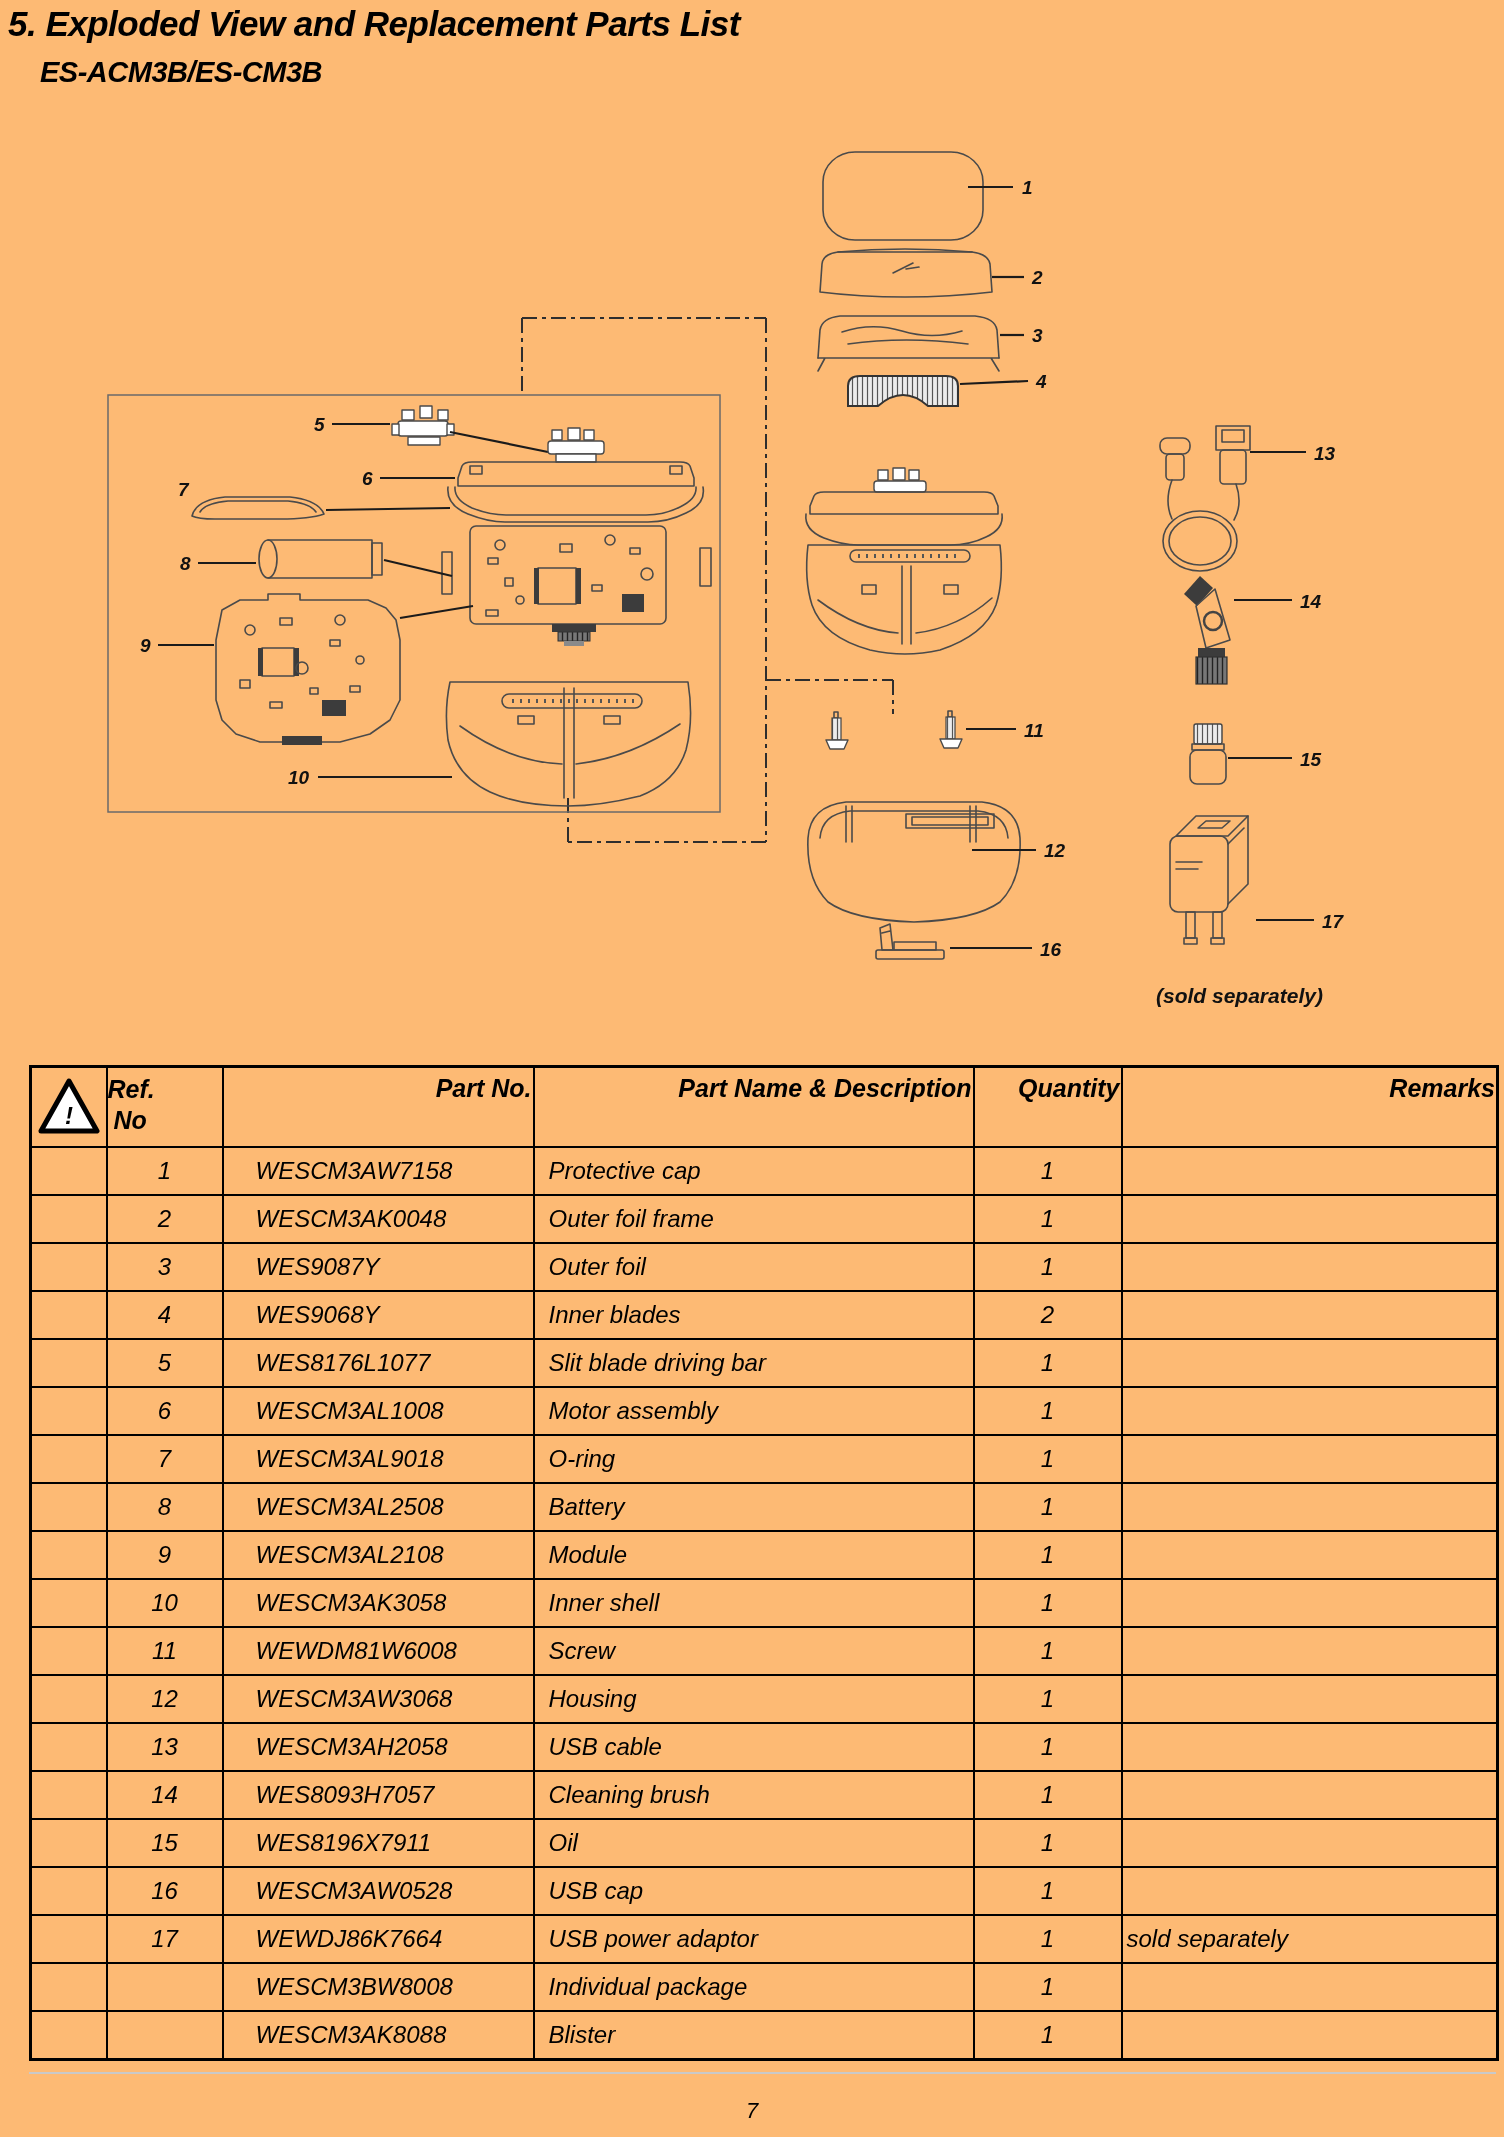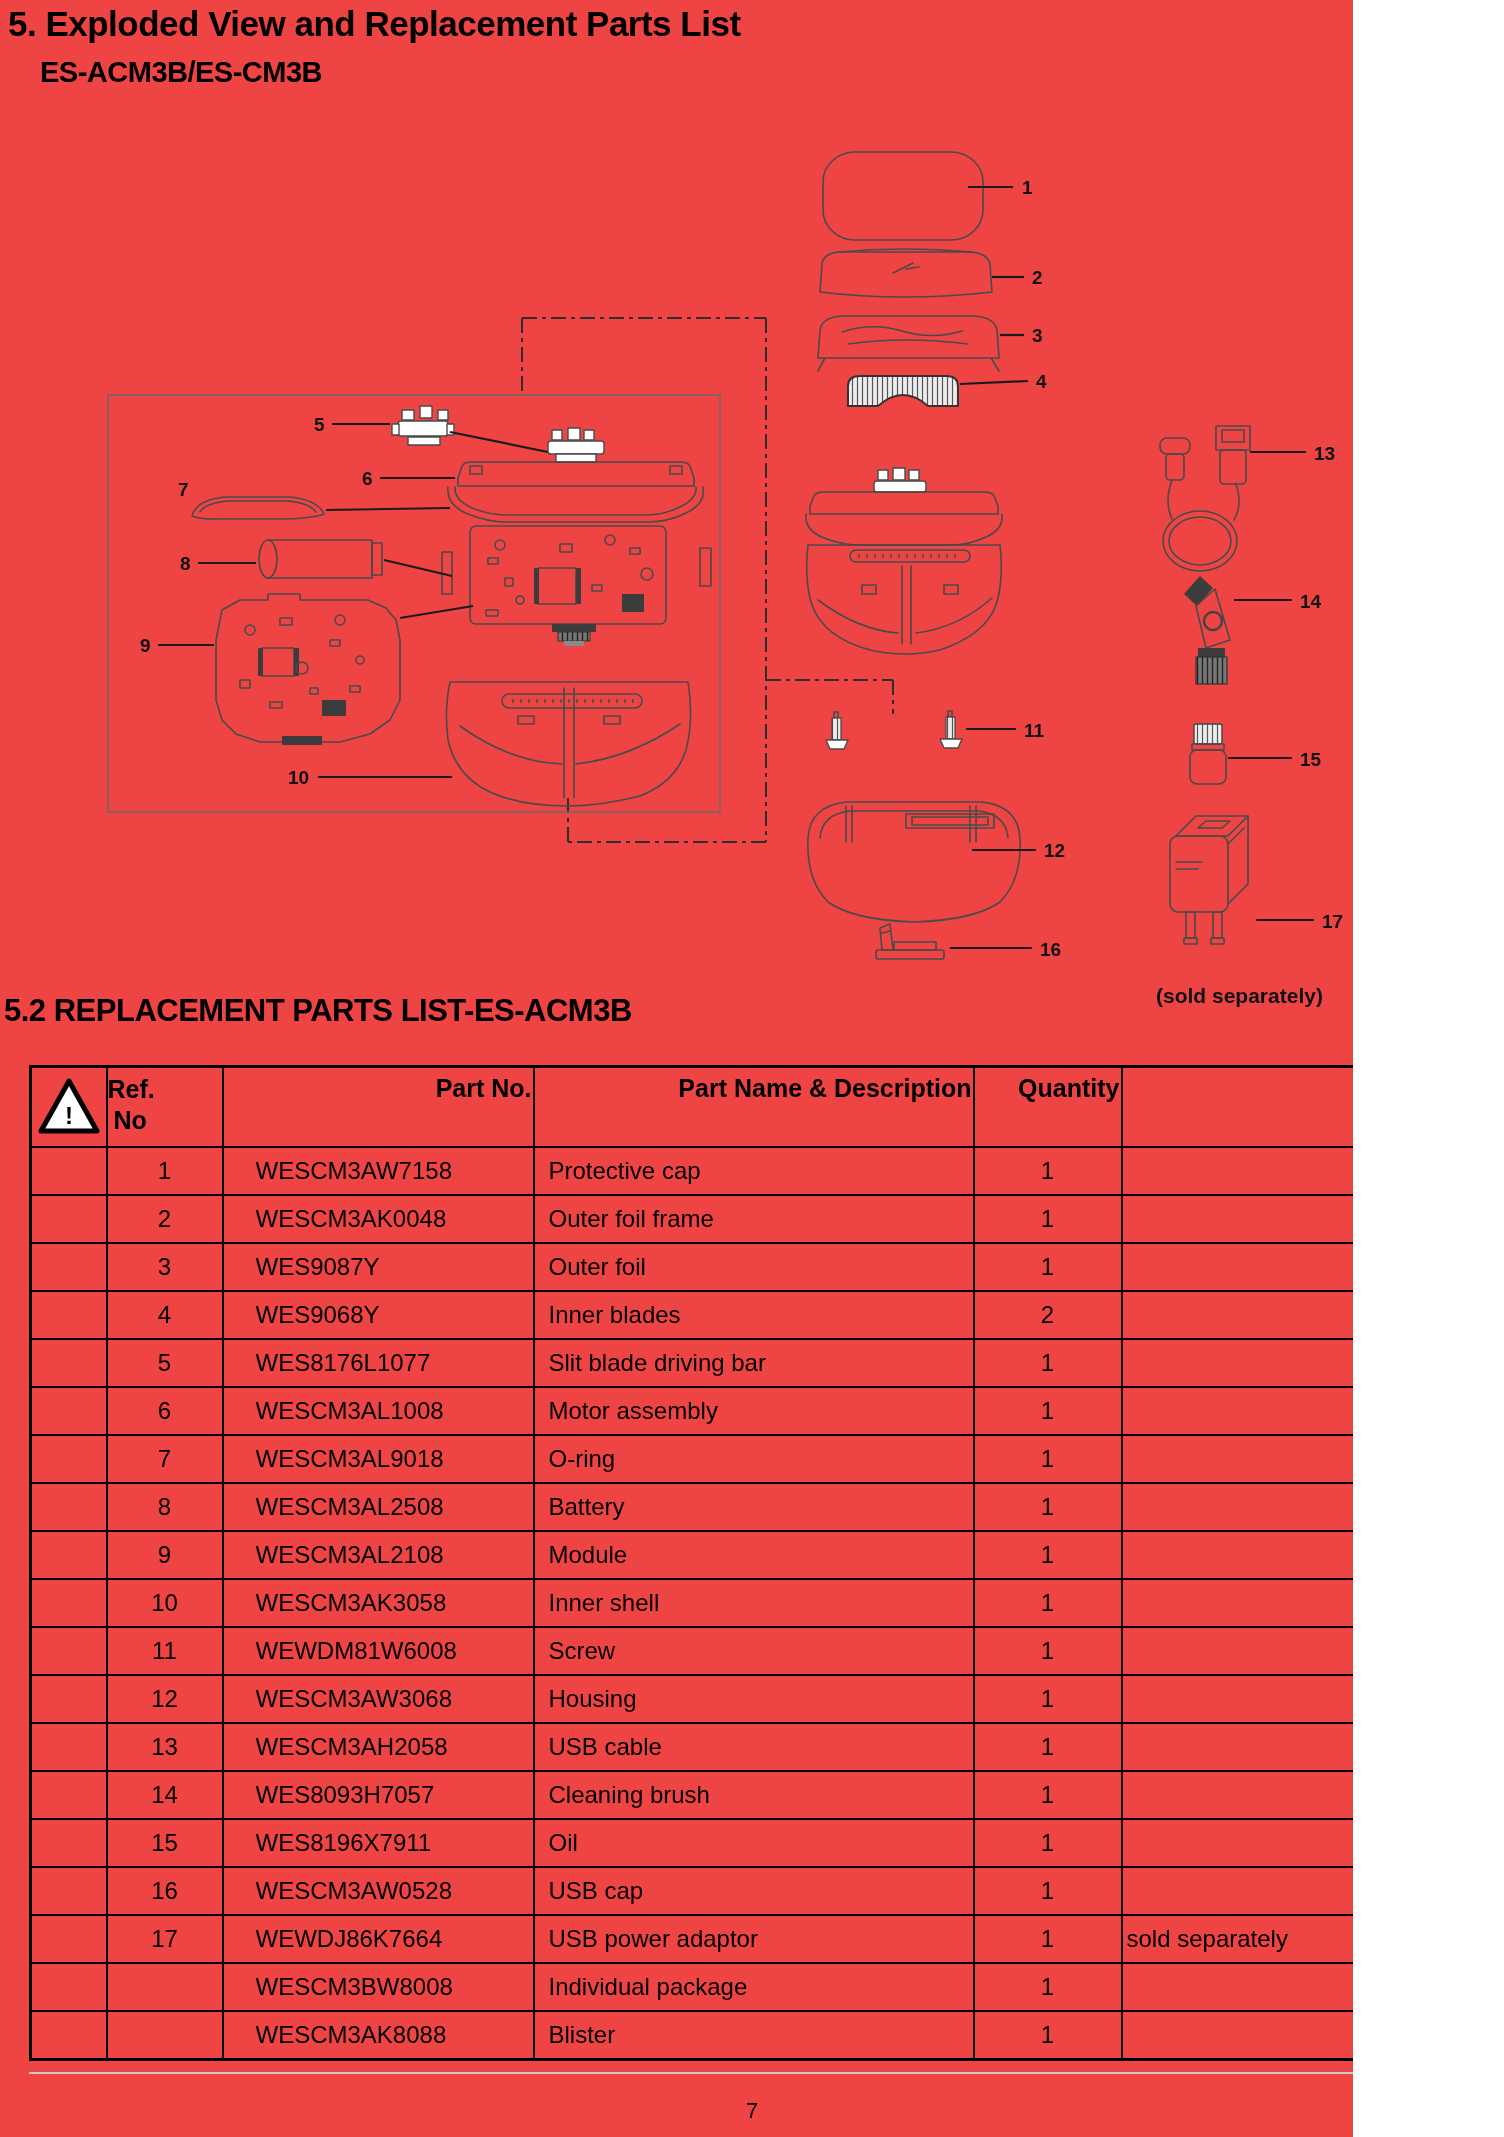--- a/index.html
+++ b/index.html
@@ -1,17 +1,17 @@
 <!DOCTYPE html>
 <html><head>
 <meta charset="utf-8">
 <style>
   html,body{margin:0;padding:0;background:#fff;}
-  #page{position:relative;width:1353px;height:2137px;background:#ef4444;overflow:hidden;
-        font-family:"Liberation Sans",sans-serif;color:#000;}
+  #page{position:relative;width:1504px;height:2137px;background:#fdba74;overflow:hidden;
+        font-family:"Liberation Sans",sans-serif;color:#000;font-style:italic;}
   .ttl{position:absolute;left:8px;top:4px;font-size:35px;font-weight:bold;letter-spacing:-0.5px;}
   .mdl{position:absolute;left:40px;top:56px;font-size:29px;font-weight:bold;letter-spacing:-0.5px;}
   .sec{position:absolute;left:4px;top:993px;font-size:31px;font-weight:bold;letter-spacing:-0.5px;}
   svg#diag{position:absolute;left:0;top:100px;}
   .pt{stroke:#4a4a4a;stroke-width:1.6;fill:none;stroke-linejoin:round;stroke-linecap:round;}
   .ptf{stroke:#4a4a4a;stroke-width:1.4;fill:#fff;stroke-linejoin:round;}
   .dk{fill:#3c3c3c;stroke:none;}
   .md{fill:#8a8a8a;stroke:none;}
   .ld{stroke:#1b1b1b;stroke-width:2.2;fill:none;}
   .dd{stroke:#2e2e2e;stroke-width:2;fill:none;stroke-dasharray:15 5 4 5;}
@@ -288,21 +288,20 @@
       <text class="co" x="1044" y="857">12</text>
       <text class="co" x="1314" y="460">13</text>
       <text class="co" x="1300" y="608">14</text>
       <text class="co" x="1300" y="766">15</text>
       <text class="co" x="1040" y="956">16</text>
       <text class="co" x="1322" y="928">17</text>
       <text class="note" x="1156" y="1003">(sold separately)</text>
     </g>
   </svg>
 
-  <div class="sec">5.2 REPLACEMENT PARTS LIST-ES-ACM3B</div>
 
   <div id="tblwrap">
     <table class="parts">
       <colgroup>
         <col style="width:76px">
           <col style="width:116px">
           <col style="width:311px">
         <col style="width:440px">
           <col style="width:148px">
           <col style="width:376px">

